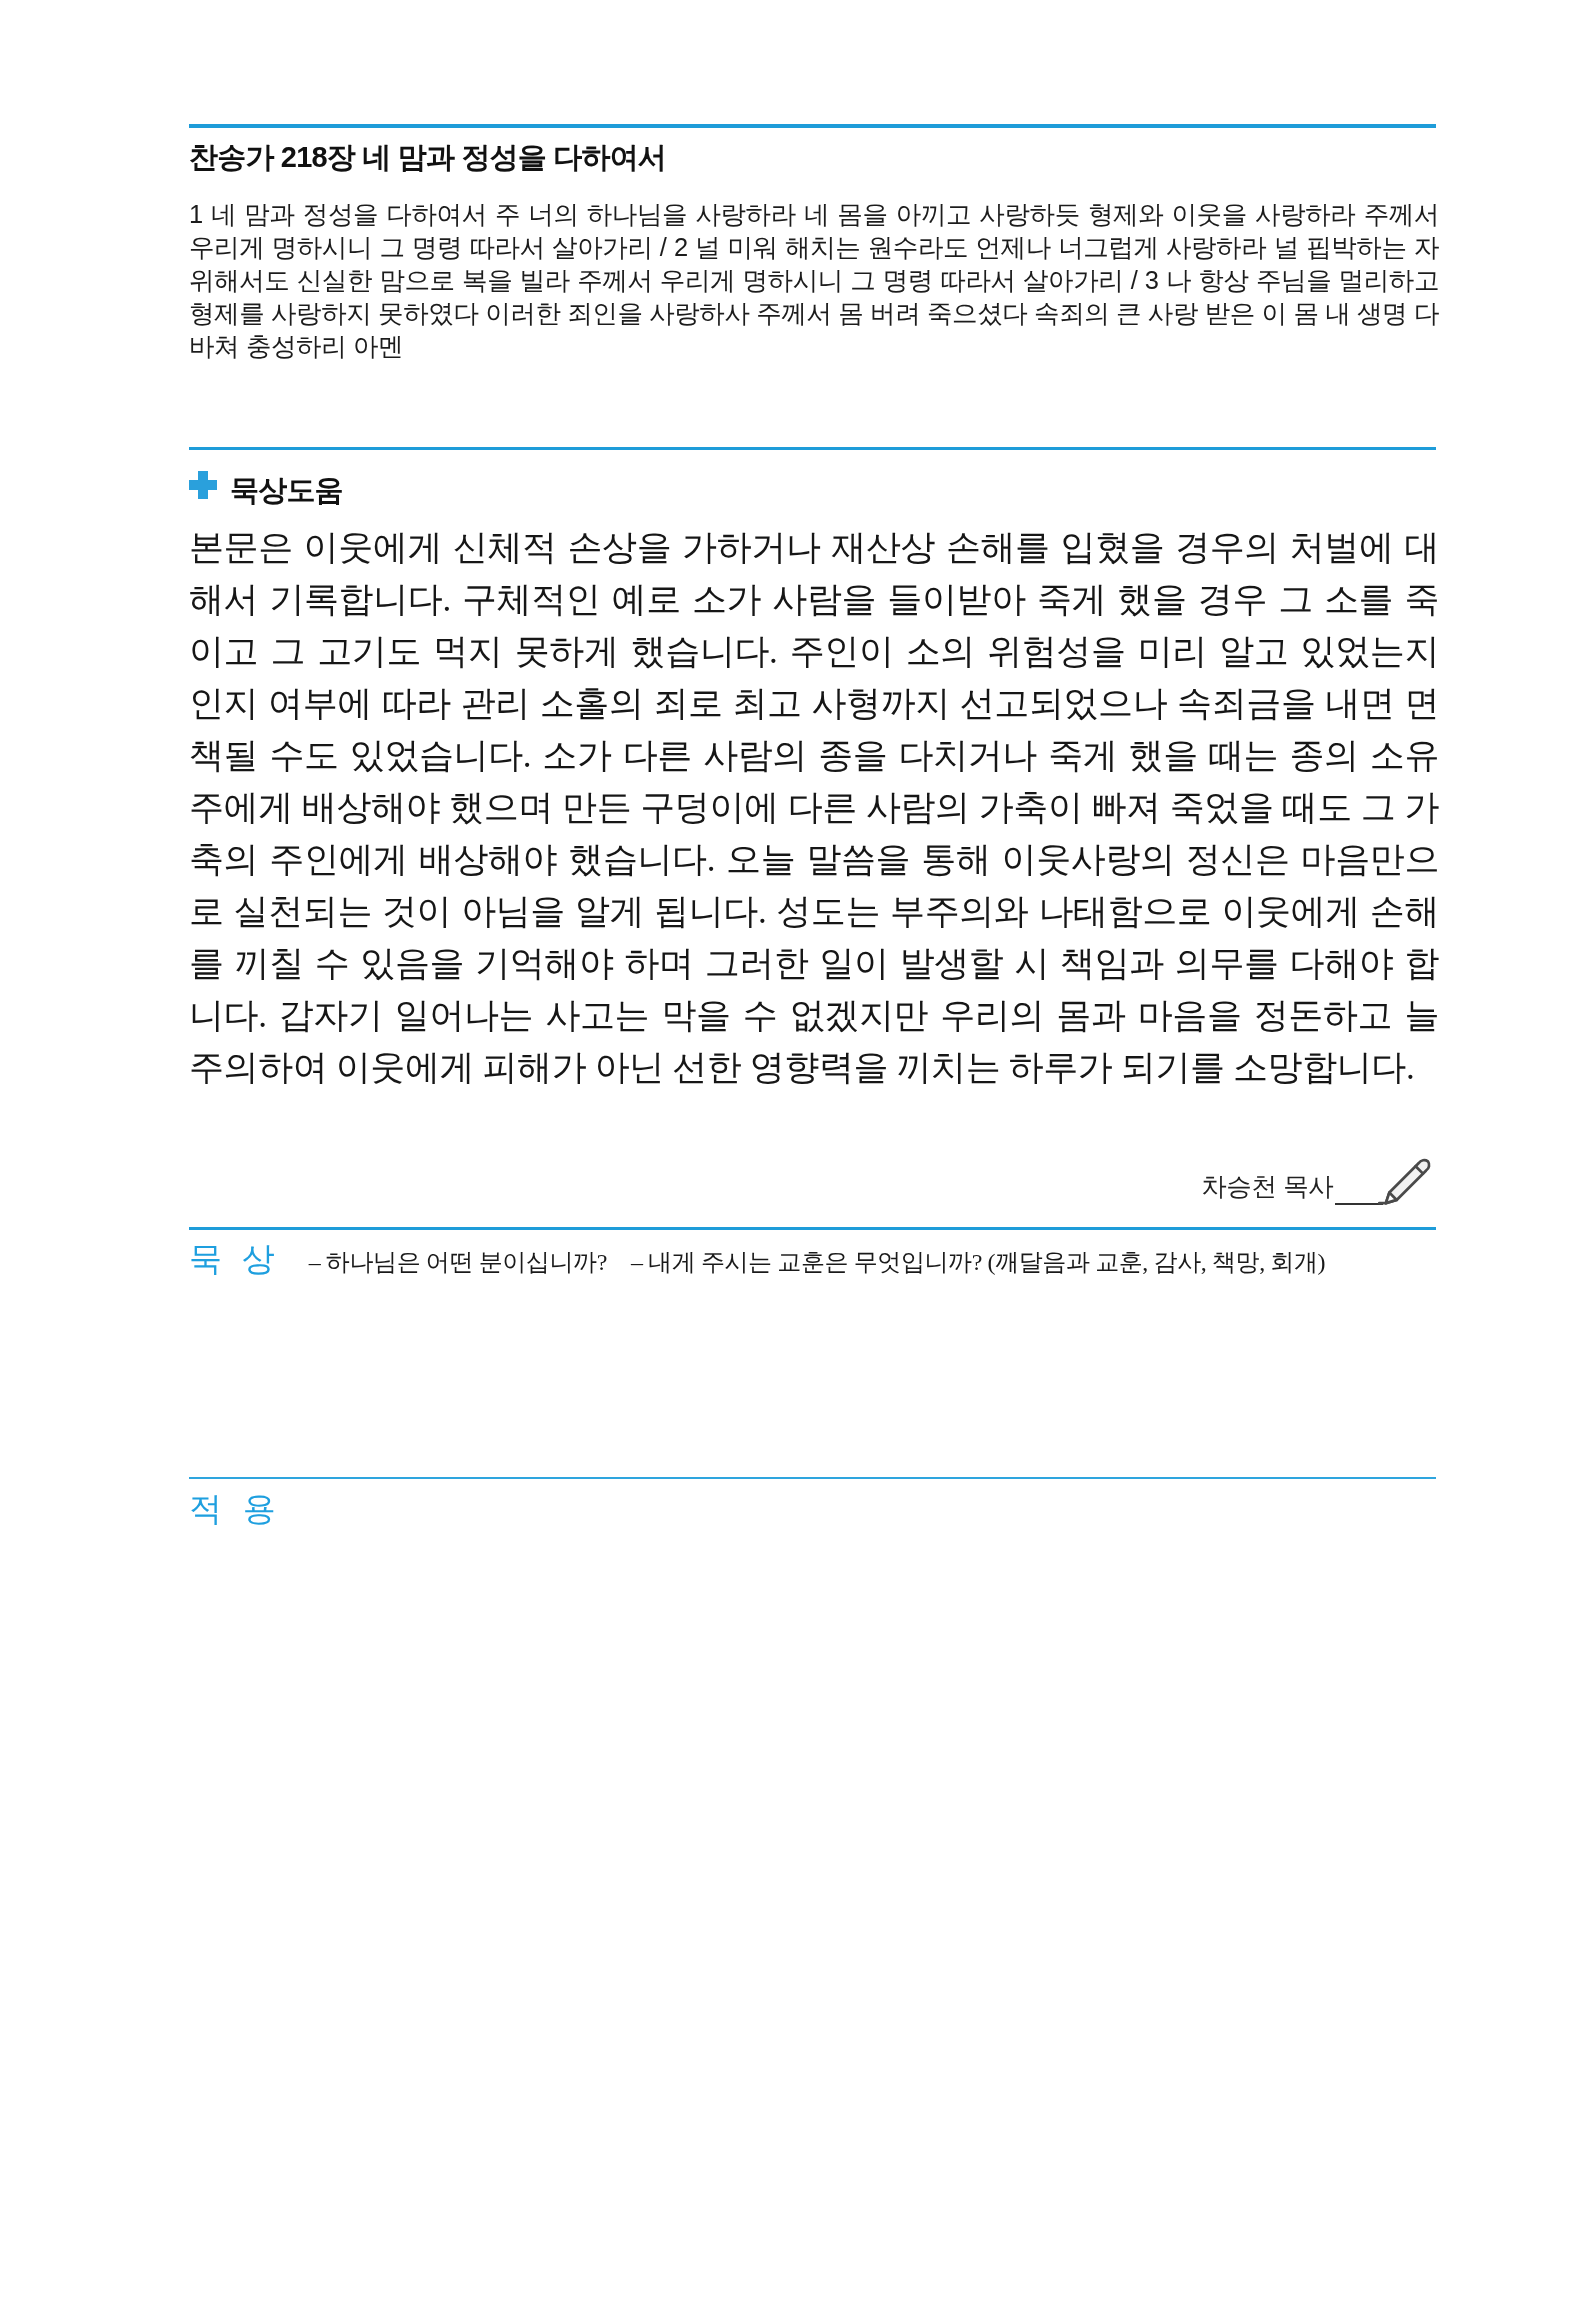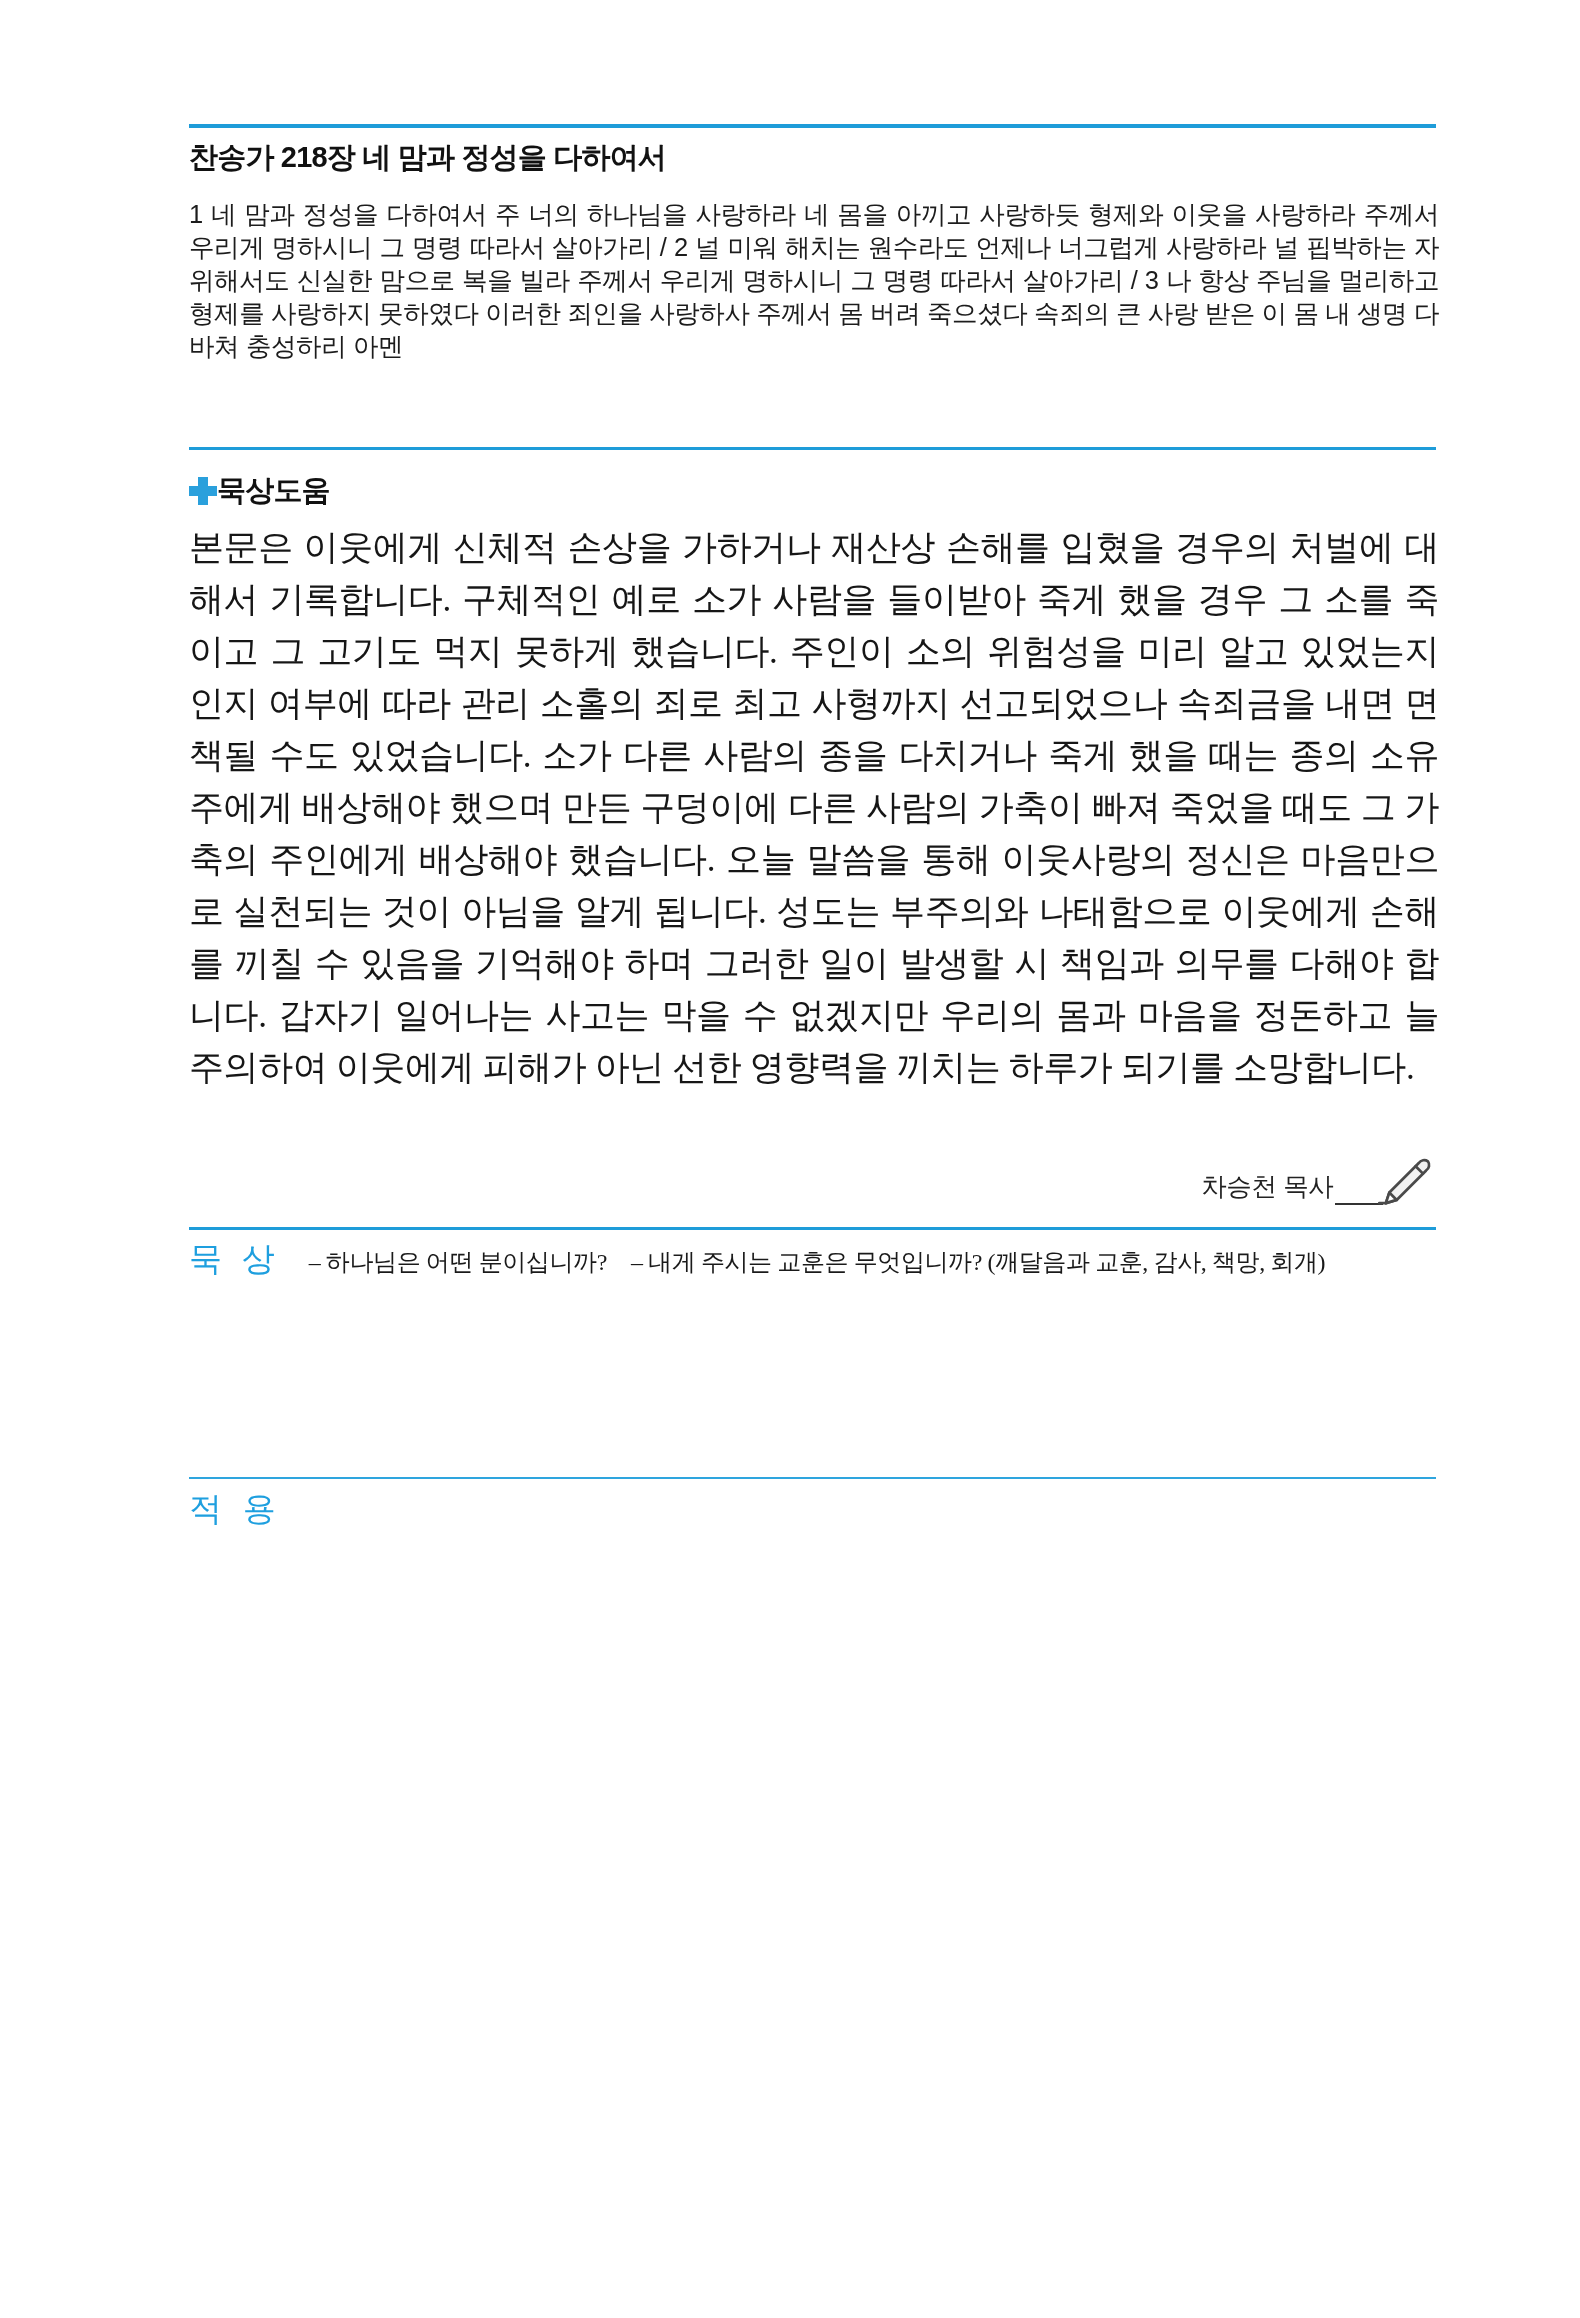--- a/index.html
+++ b/index.html
@@ -21,21 +21,21 @@
     font-size:29px;font-weight:bold;letter-spacing:-0.8px;color:#111;
   }
   .hymn-lyrics{
     position:absolute;left:189px;top:198px;width:1250px;
     font-size:25.5px;line-height:33px;letter-spacing:-0.4px;
     text-align:justify;color:#1c1c1c;
   }
 
   .help-header{
     position:absolute;left:189px;top:471px;
-    display:flex;align-items:center;
+    display:flex;align-items:flex-start;gap:13px;
   }
   .plus-icon{position:relative;width:28px;height:28px;flex:0 0 auto;}
   .plus-icon::before,.plus-icon::after{
     content:"";position:absolute;background:#2aa0dc;
   }
   .plus-icon::before{left:9px;top:0;width:10px;height:28px;}
   .plus-icon::after{left:0;top:9px;width:28px;height:10px;}
   .help-label{font-size:29px;font-weight:bold;color:#111;letter-spacing:-0.8px;}
 
   .help-body{

